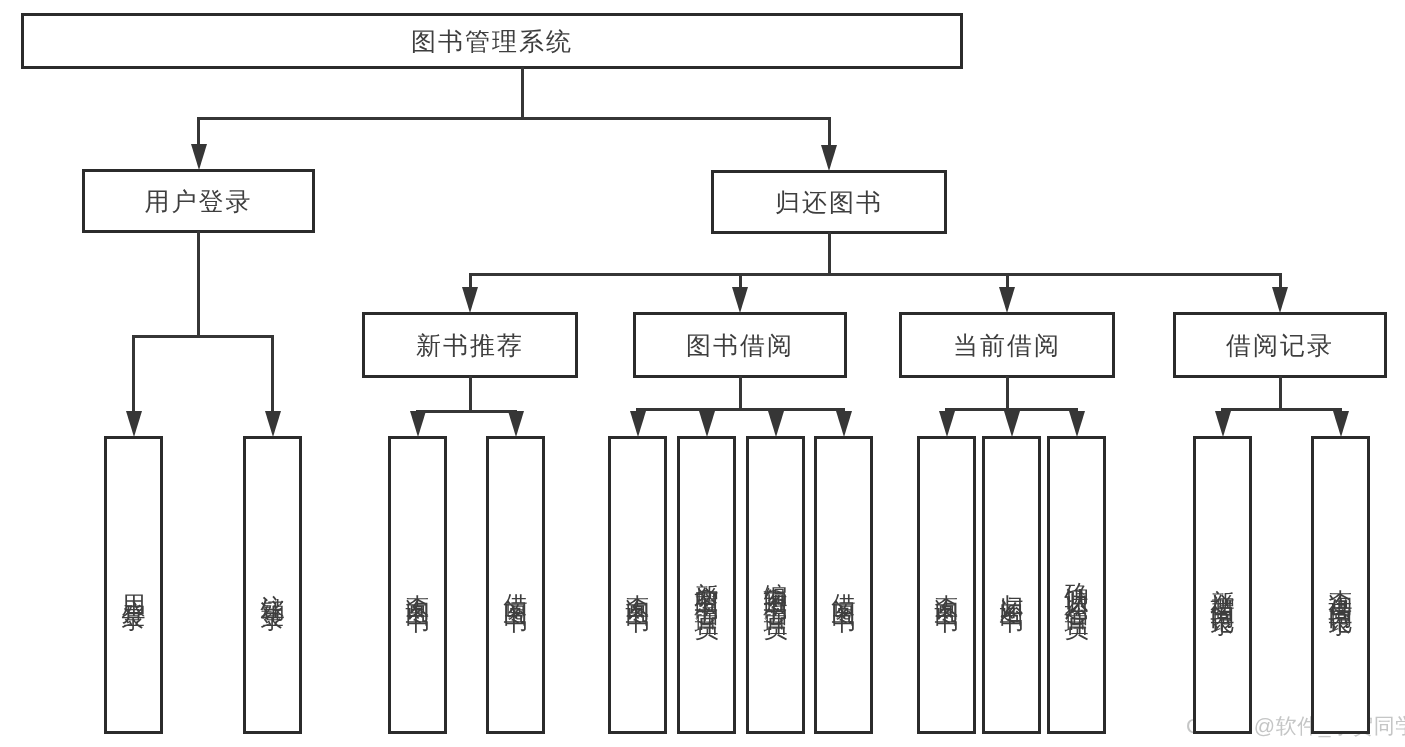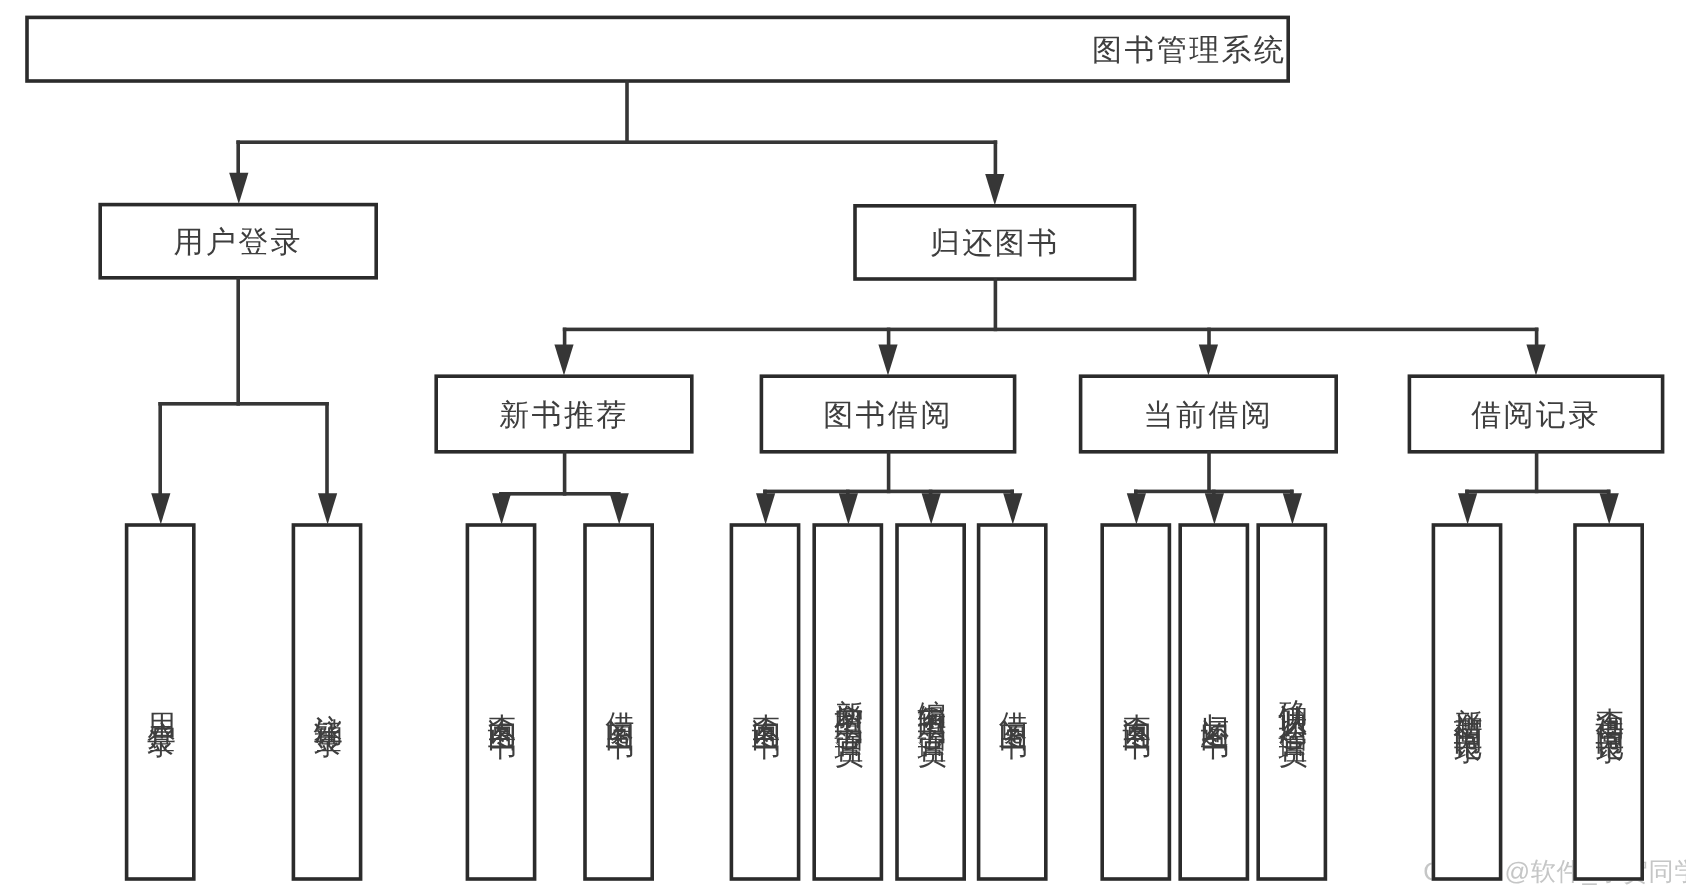--- a/index.html
+++ b/index.html
@@ -32,21 +32,21 @@
   .watermark{
     position:absolute;left:1186px;top:712px;width:212px;
     font-size:21px;color:var(--wm);white-space:nowrap;letter-spacing:0.5px;
   }
 </style>
 </head>
 <body>
 
 <div class="stage">
   <div class="watermark">CSDN @软件_小贺同学</div>
-<div class="node horizontal" style="left: 21px; top: 13px; width: 1054px; height: 56px; justify-content: flex-end;">
+<div class="node horizontal" style="left: 21px; top: 13px; width: 942px; height: 56px;">
       <span class="lbl">图书管理系统</span>
     </div>
     <div class="node horizontal" style="left: 82px; top: 169px; width: 233px; height: 64px;">
       <span class="lbl">用户登录</span>
     </div>
     <div class="node horizontal" style="left: 711px; top: 170px; width: 236px; height: 64px;">
       <span class="lbl">归还图书</span>
     </div>
     <div class="node horizontal" style="left: 362px; top: 312px; width: 216px; height: 66px;">
       <span class="lbl">新书推荐</span>

